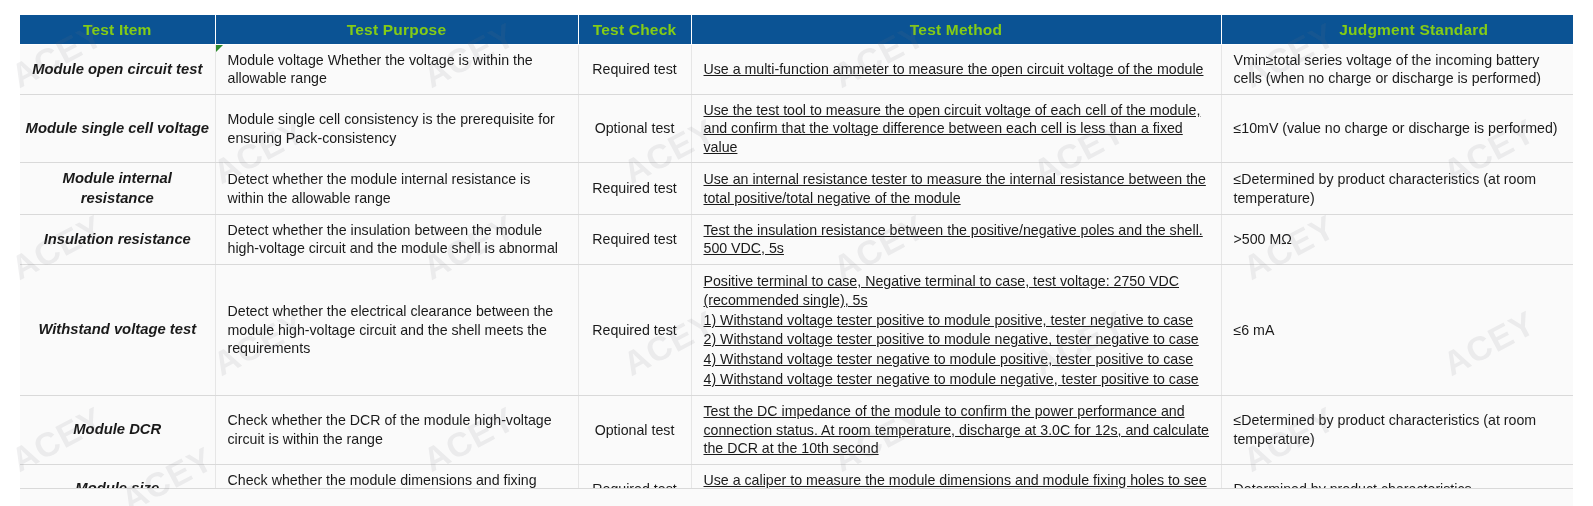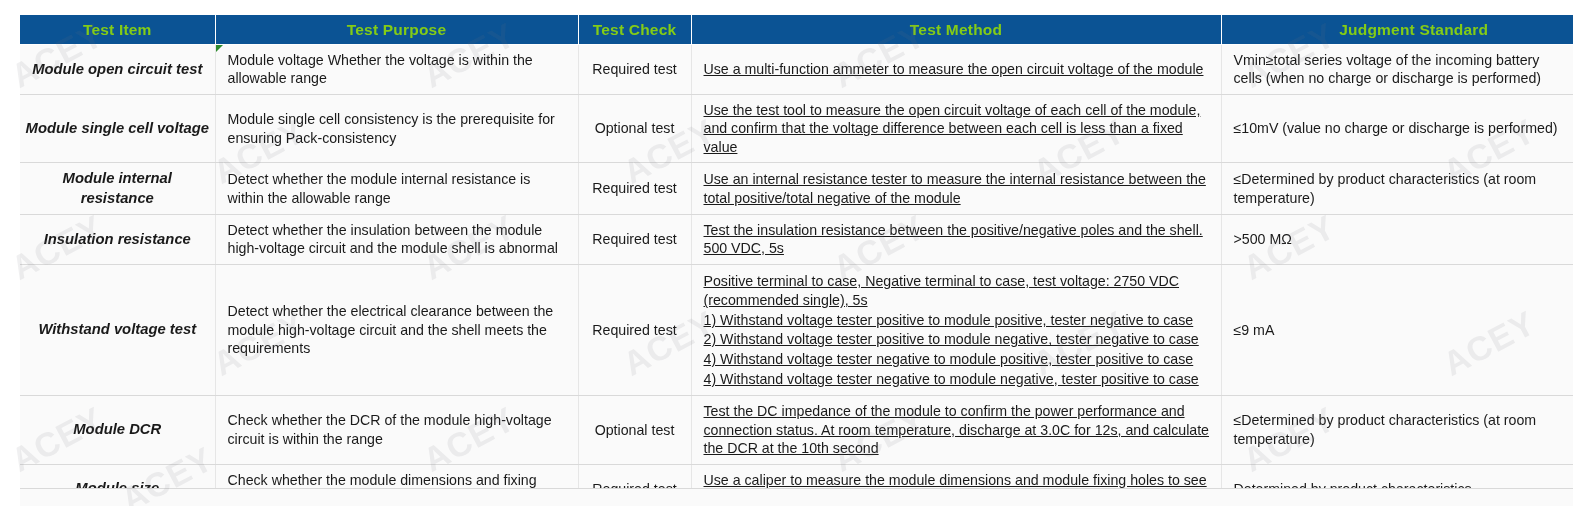--- a/index.html
+++ b/index.html
@@ -215,21 +215,21 @@
           <td class="c-purpose">Detect whether the electrical clearance between the module high-voltage circuit and the shell meets the requirements</td>
           <td class="c-level">Required test</td>
           <td class="c-method method-multiline">
             <span class="cell-line">Positive terminal to case, Negative terminal to case, test voltage: 2750 VDC</span>
             <span class="cell-line">(recommended single), 5s</span>
             <span class="cell-line">1) Withstand voltage tester positive to module positive, tester negative to case</span>
             <span class="cell-line">2) Withstand voltage tester positive to module negative, tester negative to case</span>
             <span class="cell-line">4) Withstand voltage tester negative to module positive, tester positive to case</span>
             <span class="cell-line">4) Withstand voltage tester negative to module negative, tester positive to case</span>
           </td>
-          <td class="c-judgment tall">≤9 mA</td>
+          <td class="c-judgment tall">≤6 mA</td>
         </tr>
         <tr style="height: 54px;">
           <td class="c-item">Module DCR</td>
           <td class="c-purpose">Check whether the DCR of the module high-voltage circuit is within the range</td>
           <td class="c-level">Optional test</td>
           <td class="c-method">Test the DC impedance of the module to confirm the power performance and connection status. At room temperature, discharge at 3.0C for 12s, and calculate the DCR at the 10th second</td>
           <td class="c-judgment">≤Determined by product characteristics (at room temperature)</td>
         </tr>
         <tr style="height: 46px;">
           <td class="c-item">Module size</td>

